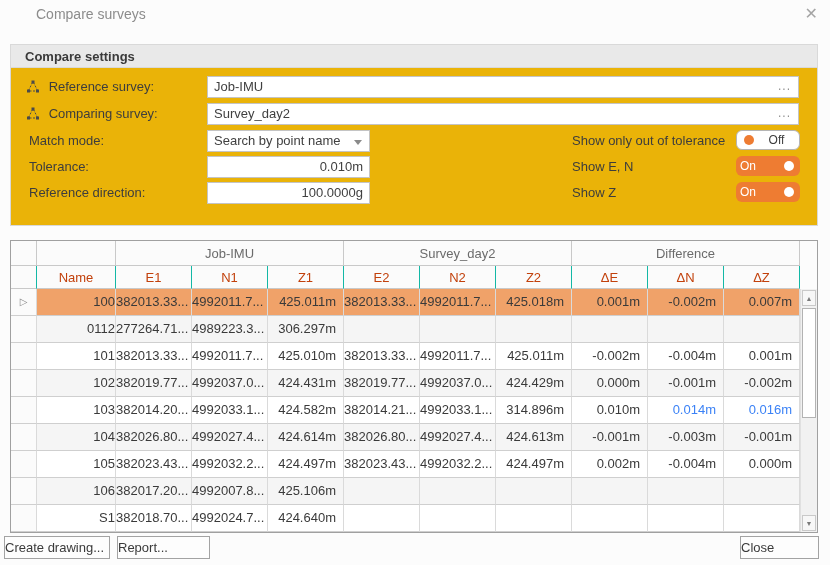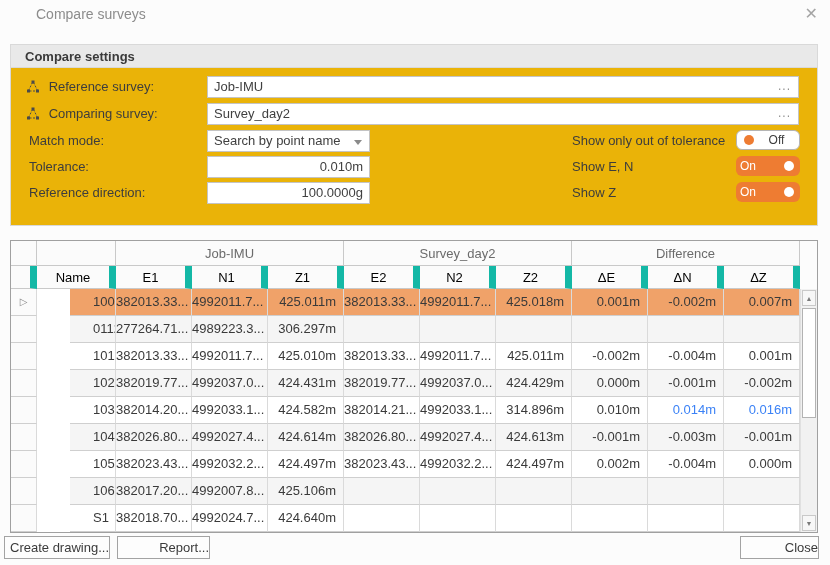--- a/index.html
+++ b/index.html
@@ -40,43 +40,43 @@
   .toggle.off .t-label { color:#3d3d3d; }
   .toggle.on  .t-label { color:#ffffff; }
   
   .tablewrap { position:absolute; left:10px; top:240px; width:808px; height:293px;
     border:1px solid #a0a0a0; background:#fff; }
   .grid { position:absolute; left:0; top:0; width:789px;
     display:grid; grid-template-columns:26px 79px repeat(9, 76px); }
   .cell { font-size:13px; overflow:hidden; white-space:nowrap; }
   .gh { height:25px; background:#fbfbfb; border-right:1px solid #c9c9c9; border-bottom:1px solid #c9c9c9;
     color:#6b6b6b; text-align:center; line-height:25px; }
-  .ch { height:23px; background:#fbfbfb; border-right:7px solid #14b8a6; border-bottom:1px solid #c9c9c9;
-    color:#000000; text-align:center; line-height:23px; }
+  .ch { height:23px; background:#fbfbfb; border-right:1px solid #14b8a6; border-bottom:1px solid #c9c9c9;
+    color:#c2410c; text-align:center; line-height:23px; }
   .dc { height:27px; border-right:1px solid #dadada; border-bottom:1px solid #cfcfcf;
     line-height:26px; color:#3a3a3a; background:#fff; }
   .dc.stripe { background:#f5f5f5; }
   .dc.sel { background:#f0a269; }
-  .dc.name { padding-left:23px; text-align:left;margin-left:33px; }
+  .dc.name { padding-left:2px; text-align:right; }
   .dc.val { padding-right:7px; text-align:right; }
   .dc.red { color:#3b82f6; font-weight:normal; }
   .dc.marker { text-align:center; color:#8a8a8a; font-size:10px; background:#fbfbfb; }
   
   .sbar { position:absolute; right:0; top:0; width:17px; height:291px; }
   .sbar-headgap { position:absolute; top:0; left:0; right:0; height:48px; background:#fcfcfc; }
   .sbar-track { position:absolute; top:48px; bottom:0; left:0; right:0; background:#f1f1f1; border-left:1px solid #e0e0e0; }
   .sb-btn { position:absolute; left:1px; right:1px; height:16px; background:#f7f7f7; border:1px solid #c9c9c9;
     color:#7a7a7a; font-size:7px; text-align:center; line-height:15px; cursor:pointer; }
   .sb-btn.up { top:1px; }
   .sb-btn.down { bottom:1px; }
   .sb-thumb { position:absolute; left:1px; right:1px; top:19px; height:110px;
     background:#ffffff; border:1px solid #b3b3b3; cursor:pointer; }
   
   .btn { position:absolute; top:536px; height:23px; background:#fdfdfd; border:1px solid #a3a3a3;
-    font-size:13px; color:#3a3a3a; text-align:right; line-height:21px; cursor:pointer;
+    font-size:13px; color:#3a3a3a; text-align:left; line-height:21px; cursor:pointer;
     font-family:"Liberation Sans", sans-serif; }
   .btn.create { left:4px;  width:106px; }
   .btn.report { left:117px; width:93px; }
   .btn.close  { left:740px; width:79px; }
 </style>
 </head>
 <body>
 
 <div id="dialog">
 

